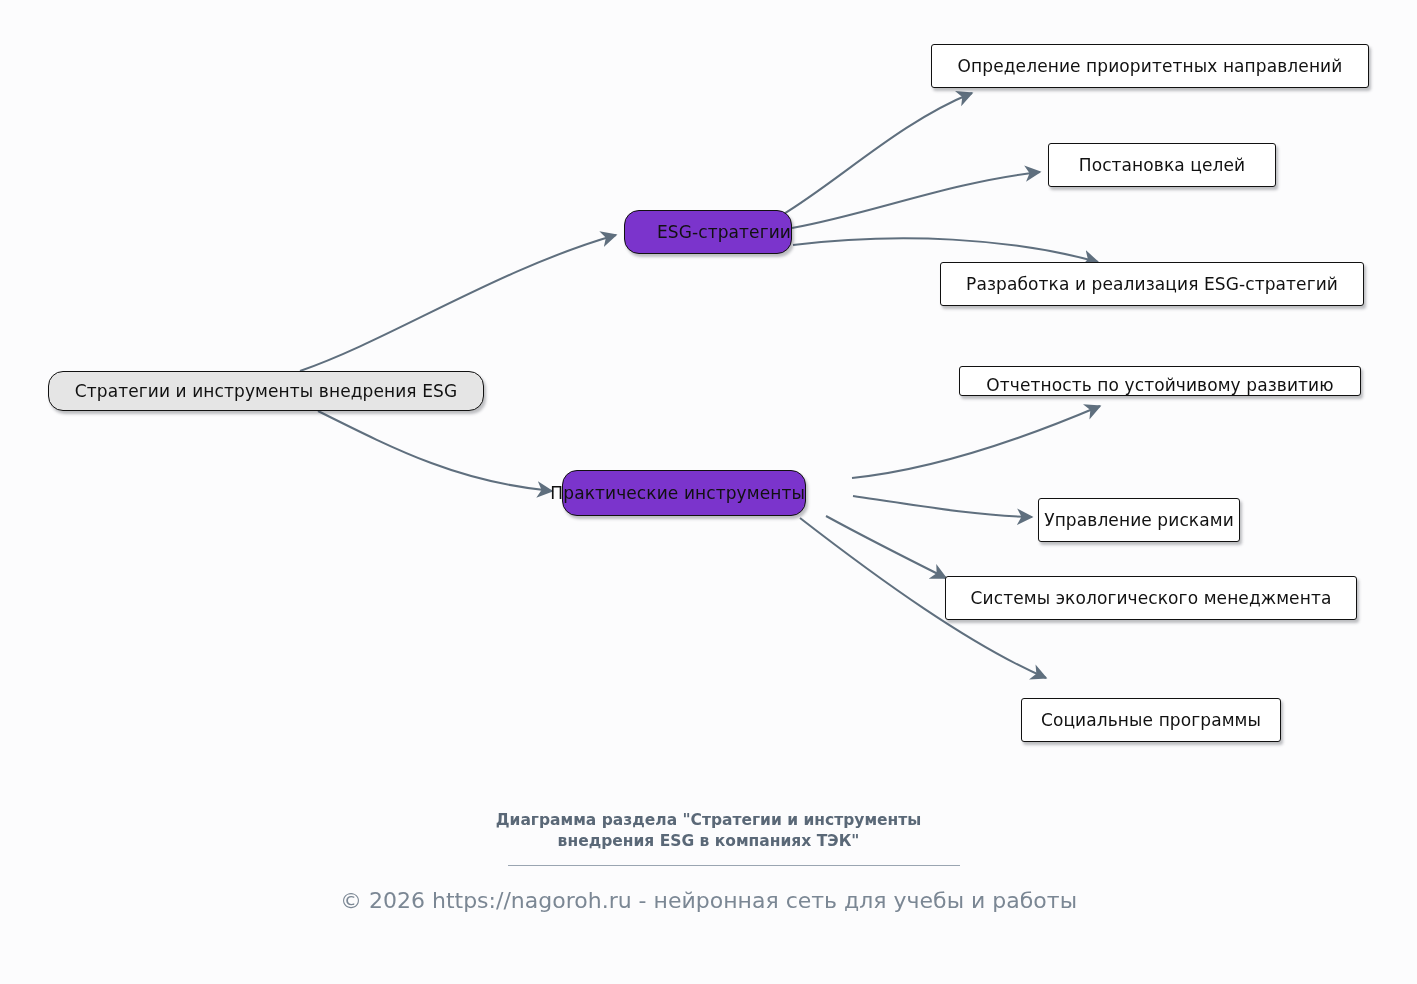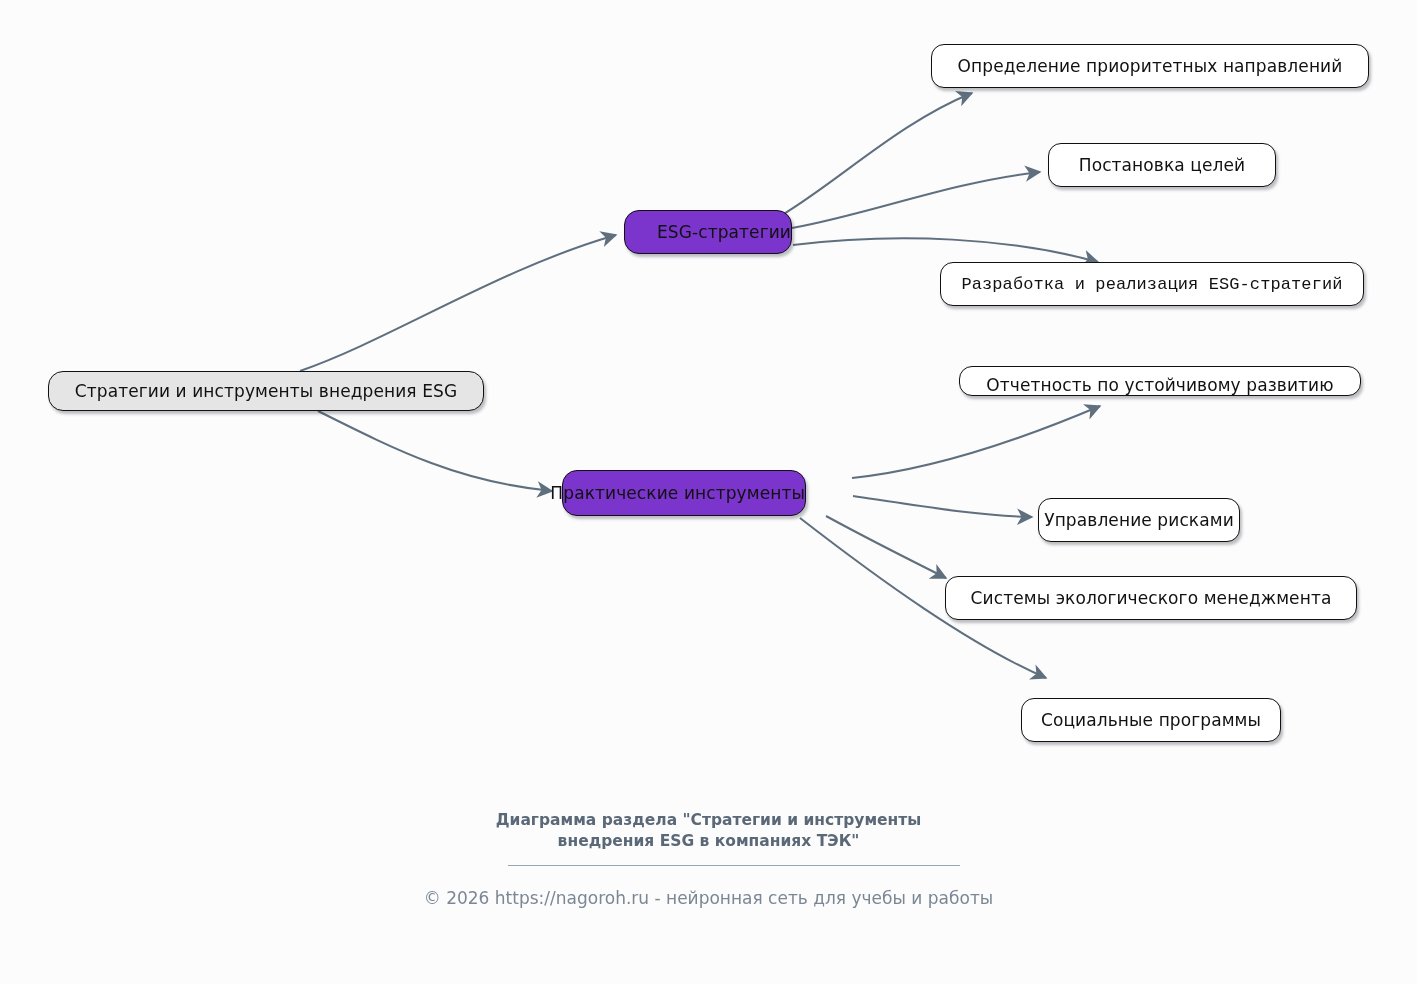--- a/index.html
+++ b/index.html
@@ -49,21 +49,21 @@
     border-width: 1.8px;
   }
   .node.branch {
     background: #7b34cc;
     border-radius: 15px;
     border-width: 1.8px;
     justify-content: flex-end;
   }
   .node.leaf {
     background: #ffffff;
-    border-radius: 13px;
+    border-radius: 3px;
   }
   #caption {
     position: absolute;
     left: 0;
     right: 0;
     top: 810px;
     text-align: center;
     font-size: 15.5px;
     font-weight: bold;
     line-height: 1.35;
@@ -77,21 +77,21 @@
     width: 452px;
     height: 0;
     border-top: 1.4px solid #9aa5b1;
   }
   #footer {
     position: absolute;
     left: 0;
     right: 0;
     top: 888px;
     text-align: center;
-    font-size: 17px;
+    font-size: 22px;
     color: #7b8794;
     font-family: "DejaVu Sans", sans-serif;
   }
 </style>
 </head>
 <body>
 
 <div id="canvas">
 
   <svg id="edges" viewBox="0 0 1417 984" xmlns="http://www.w3.org/2000/svg">
@@ -126,21 +126,21 @@
   </div>
 
   <div class="node leaf" style="left:931px; top:44px; width:438px; height:44px;">
     <span>Определение приоритетных направлений</span>
   </div>
 
   <div class="node leaf" style="left:1048px; top:143px; width:228px; height:44px;">
     <span>Постановка целей</span>
   </div>
 
-  <div class="node leaf" style="left:940px; top:262px; width:424px; height:44px;font-family:Liberation Mono, monospace;">
+  <div class="node leaf" style="left:940px; top:262px; width:424px; height:44px;">
     <span>Разработка и реализация ESG-стратегий</span>
   </div>
 
   <div class="node leaf" style="left:959px; top:366px; width:402px; height:30px;align-items:flex-end;">
     <span>Отчетность по устойчивому развитию</span>
   </div>
 
   <div class="node leaf" style="left:1038px; top:498px; width:202px; height:44px;">
     <span>Управление рисками</span>
   </div>

